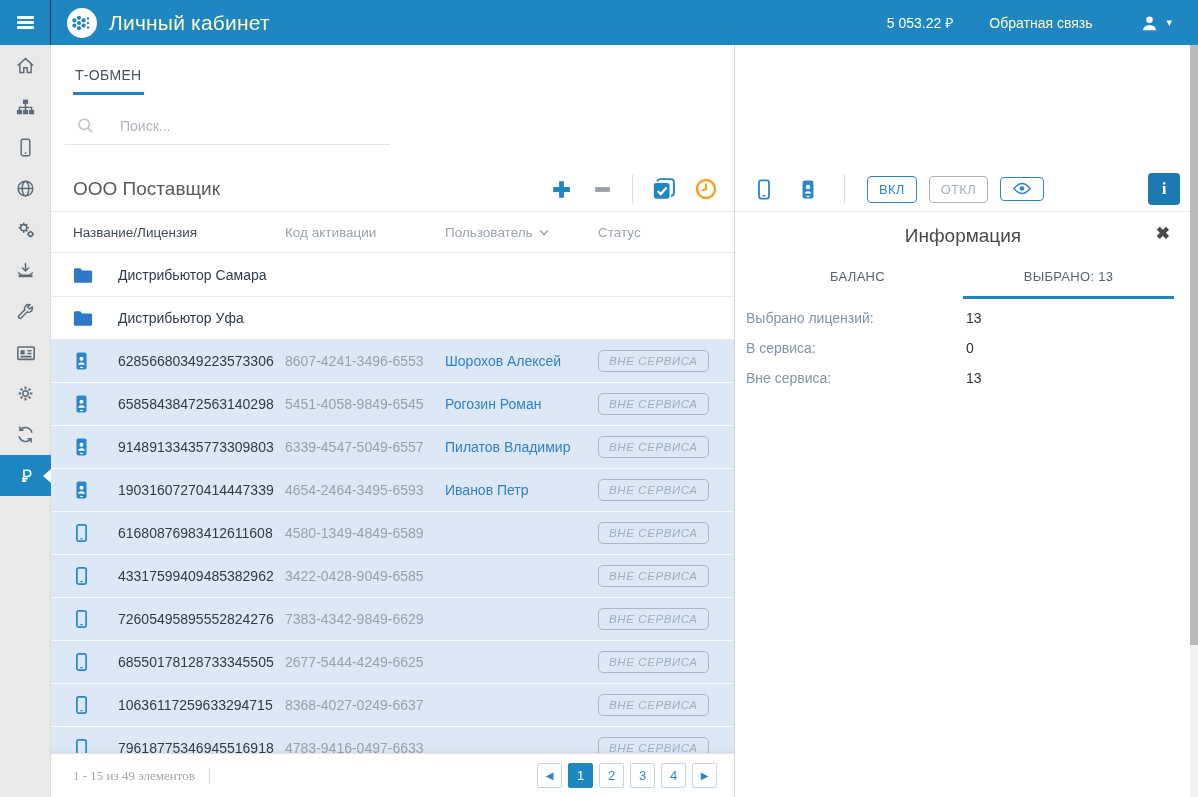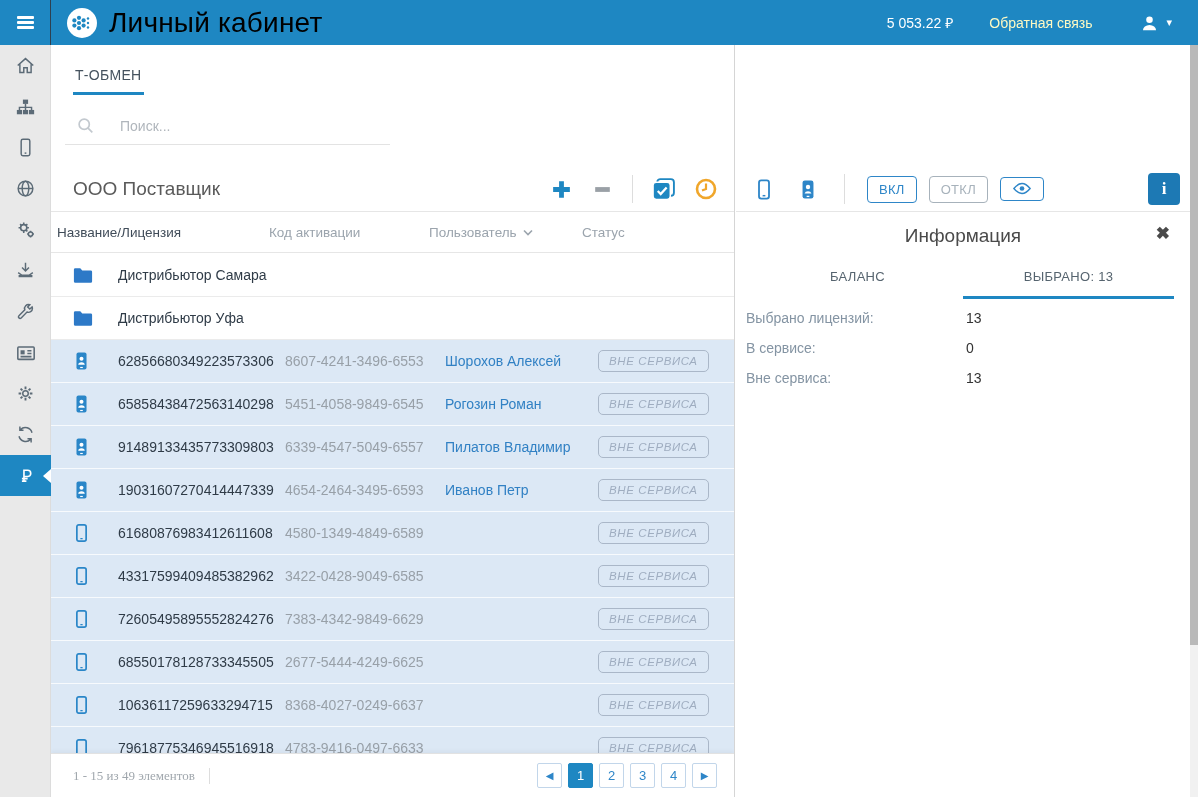--- a/index.html
+++ b/index.html
@@ -6,21 +6,21 @@
   html,body { width:1198px; height:797px; overflow:hidden; }
   body { font-family:"Liberation Sans", sans-serif; background:#fff; position:relative; }
 
   
   .topbar { position:absolute; top:0; left:0; width:1198px; height:45px; background:#1e87c2; display:flex; align-items:center; z-index:30; }
   .burger-box { width:51px; height:45px; display:flex; align-items:center; justify-content:center; border-right:1px solid #2e4050; cursor:pointer; }
   .burger { display:inline-block; }
   .burger span { display:block; width:17px; height:3px; background:#fff; margin:2px 0; border-radius:1px; }
   .brand { display:flex; align-items:center; margin-left:16px; }
   .logo { width:30px; height:30px; }
-  .app-title { color:#000000; font-size:28px; margin-left:12px; font-weight:400; letter-spacing:.2px; }
+  .app-title { color:#fef9c3; font-size:21px; margin-left:12px; font-weight:400; letter-spacing:.2px; }
   .topbar-right { margin-left:auto; display:flex; align-items:center; height:100%; }
   .balance { color:#fff; font-size:14px; margin-right:36px; cursor:pointer;margin-left:36px; }
   .feedback { color:#fef9c3; font-size:14px; margin-right:48px; cursor:pointer; }
   .usermenu { display:flex; align-items:center; margin-right:26px; cursor:pointer; }
   .usermenu .caret { color:#fff; font-size:11px; margin-left:7px; }
 
   
   .sidebar { position:absolute; top:45px; left:0; width:51px; height:752px; background:#e9e9e9; border-right:1px solid #dcdcdc; z-index:20; }
   .side-item { width:51px; height:41px; display:flex; align-items:center; justify-content:center; cursor:pointer; position:relative; }
   .side-item svg { stroke:#5c6b77; fill:none; stroke-width:1.7; }
@@ -40,21 +40,21 @@
   .search-input { border:none; outline:none; font-size:14px; color:#333; margin-left:26px; width:250px; font-family:"Liberation Sans",sans-serif; }
   .search-input::placeholder { color:#b0b6bc; }
 
   .toolbar { position:absolute; top:122px; left:0; width:100%; height:45px; display:flex; align-items:center; padding:0 16px 0 22px; border-bottom:1px solid #e6e6e6; }
   .org-title { font-size:19px; color:#5a5a5a; font-weight:400; }
   .tool-icons { margin-left:auto; display:flex; align-items:center; }
   .tool-btn { cursor:pointer; display:flex; align-items:center; justify-content:center; margin-left:18px; }
   .vdiv { width:1px; height:28px; background:#ddd; margin-left:18px; }
 
   
-  .thead { position:absolute; top:168px; left:0; width:100%; height:40px; display:grid; grid-template-columns:212px 160px 153px 1fr; align-items:center; padding-left:6px; border-bottom:1px solid #e6e6e6; font-size:13.5px; }
+  .thead { position:absolute; top:168px; left:0; width:100%; height:40px; display:grid; grid-template-columns:212px 160px 153px 1fr; align-items:center; padding-left:22px; border-bottom:1px solid #e6e6e6; font-size:13.5px; }
   .th-name { color:#404c59; }
   .th-dim { color:#9ba4ad; display:flex; align-items:center; cursor:pointer; }
   .th-dim svg { margin-left:6px; stroke:#9ba4ad; fill:none; stroke-width:1.6; }
   .rows { position:absolute; top:209px; left:0; width:100%; height:543px; overflow:hidden; }
   .trow { width:100%; height:43px; display:grid; grid-template-columns:45px 167px 160px 153px 1fr; align-items:center; padding-left:22px; border-bottom:1px solid #ebebeb; font-size:14px; cursor:pointer; }
   .trow.selected { background:#dce8f5; border-bottom:1px solid #f7fafd; }
   .cell-license { color:#2f3b47; }
   .cell-code { color:#98a0a8; }
   .cell-user { color:#3181c4; }
   .badge { display:inline-block; border:1px solid #aab7c8; color:#9fadc0; border-radius:5px; font-size:11.5px; letter-spacing:.6px; padding:4px 10px; background:transparent;font-style:italic; }
@@ -466,21 +466,21 @@
   <div class="info-tabs" id="info-tabs">
       <span class="info-tab">БАЛАНС</span>
       <span class="info-tab active">ВЫБРАНО: 13</span>
     </div>
   <div class="info-rows" id="info-rows">
       <div class="info-row">
         <span class="info-label">Выбрано лицензий:</span>
         <span class="info-value">13</span>
       </div>
       <div class="info-row">
-        <span class="info-label">В сервисе:</span>
+        <span class="info-label">В сервиса:</span>
         <span class="info-value">0</span>
       </div>
       <div class="info-row">
         <span class="info-label">Вне сервиса:</span>
         <span class="info-value">13</span>
       </div>
     </div>
 </div>
 
 <div class="scrollbar">

